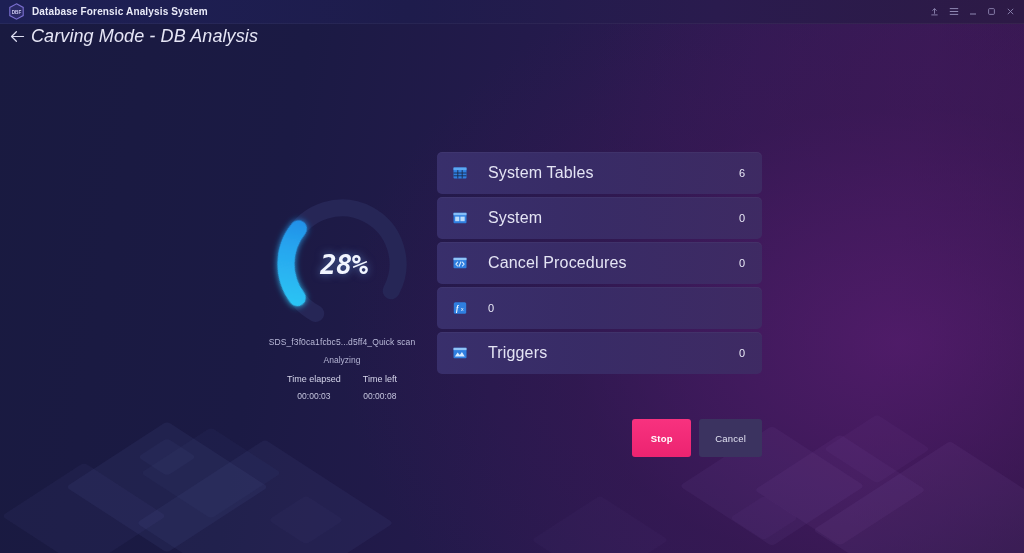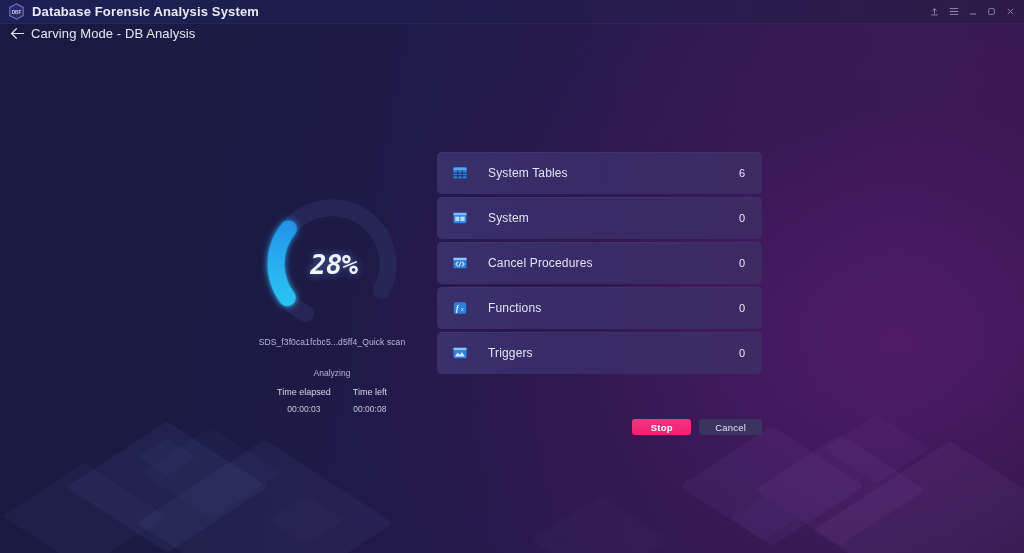--- a/index.html
+++ b/index.html
@@ -34,68 +34,68 @@
     background:linear-gradient(90deg,#1d2055 0%,#1e1c4c 40%,#2a1b4e 70%,#2d1a46 100%);
     border-bottom:1px solid rgba(255,255,255,0.045);
     z-index:20;
   }
   .logo-badge {
     width:17px; height:17px; margin-left:8px; margin-right:7px;
     position:relative; flex:none;
   }
   .logo-badge svg { display:block; }
   .app-title {
-    font-size:13px; font-weight:bold; letter-spacing:.15px;
+    font-size:10px; font-weight:bold; letter-spacing:.15px;
     color:#e9eaf8; white-space:nowrap;
   }
   .win-controls { margin-left:auto; display:flex; align-items:center; gap:0; padding-right:4px; }
   .wc {
     width:19px; height:20px; display:flex; align-items:center; justify-content:center;
     color:#8e87b2; cursor:default;
   }
   .wc svg { display:block; }
 
   
   .breadcrumb {
     position:absolute; top:26px; left:10px;
     display:flex; align-items:center; gap:6px;
     z-index:15;
   }
   .back-arrow { color:#dcdcf0; display:flex; align-items:center; }
   .back-arrow svg { display:block; }
-  .crumb-text { font-size:13px; color:#e6e6f6; letter-spacing:.1px; }
+  .crumb-text { font-size:18px; color:#e6e6f6; letter-spacing:.1px;font-style:italic; }
 
   
   .content {
     position:absolute; top:24px; left:0; right:0; bottom:0;
     z-index:10;
   }
 
   
   .progress-panel {
-    position:absolute; left:222px; top:168px;
+    position:absolute; left:232px; top:168px;
     width:220px;
     display:flex; flex-direction:column; align-items:center;
   }
   .ring-wrap { position:relative; width:144px; height:144px; }
   .ring-wrap svg { display:block; position:absolute; top:0; left:0; }
   .pct {
     position:absolute; inset:0;
     display:flex; align-items:center; justify-content:center;
     font-family:"DejaVu Sans Mono", monospace;
     font-size:27px; font-style:italic; font-weight:bold;
     color:#f2f6ff; letter-spacing:-.5px;
     text-shadow:0 0 9px rgba(120,180,255,.55);
     padding-left:4px;
   }
   .file-name {
     margin-top:1px; font-size:8.5px; color:#b9b9d8;
     white-space:nowrap; letter-spacing:.1px;
   }
-  .status-text { margin-top:21px; font-size:8.5px; color:#b4b4d4; }
+  .status-text { margin-top:8px; font-size:8.5px; color:#b4b4d4; }
   .time-row {
     margin-top:9px; display:flex; gap:22px;
   }
   .time-col { display:flex; flex-direction:column; align-items:center; }
   .time-label { font-size:9px; color:#d5d5ea; }
   .time-val { margin-top:7px; font-size:8.5px; color:#c5c5de; }
 
   
   .stats {
     position:absolute; left:437px; top:128px;
@@ -109,30 +109,30 @@
     background:linear-gradient(90deg, rgba(58,49,110,0.92) 0%, rgba(57,45,104,0.92) 45%, rgba(62,44,100,0.90) 100%);
     box-shadow:inset 0 1px 0 rgba(255,255,255,0.035);
     cursor:default;
   }
   .stat-icon {
     width:14px; height:14px; flex:none;
     display:flex; align-items:center; justify-content:center;
     margin-right:21px;
   }
   .stat-icon svg { display:block; }
-  .stat-label { font-size:12px; color:#e4e4f4; flex:1; letter-spacing:.15px; }
+  .stat-label { font-size:16px; color:#e4e4f4; flex:1; letter-spacing:.15px; }
   .stat-value { font-size:11px; color:#e9e9f7; }
 
   
   .btn-row {
     position:absolute; left:437px; top:395px; width:325px;
     display:flex; justify-content:flex-end; gap:8px;
   }
   .btn {
-    height:16px; min-width:59px; padding:0 16px;
+    height:38px; min-width:59px; padding:0 16px;
     border:none; border-radius:3px;
     font-family:"Liberation Sans", sans-serif;
     font-size:9.5px; font-weight:bold; letter-spacing:.2px;
     color:#ffffff; cursor:pointer;
     display:flex; align-items:center; justify-content:center;
   }
   .btn-stop { background:linear-gradient(180deg,#f8327f 0%,#ec2370 100%); min-width:59px; }
   .btn-cancel { background:#3b3360; color:#e2e2f2; font-weight:normal;text-align:center; }
 </style>
 </head>
@@ -289,21 +289,20 @@
       </div>
 
       <div class="stat-row">
         <span class="stat-icon">
           <svg width="14" height="14" viewBox="0 0 14 14">
             <rect x="0.8" y="1.2" width="12.4" height="11.6" rx="1.6" fill="#2f7fe0"></rect>
             <text x="4.3" y="10.1" font-family="Liberation Serif, serif" font-size="7.4" font-style="italic" font-weight="bold" fill="#ffffff" text-anchor="middle">f</text>
             <text x="9.2" y="9.8" font-family="Liberation Sans, sans-serif" font-size="5.2" fill="#ffffff" text-anchor="middle">x</text>
           </svg>
         </span>
-        <span class="stat-label">Functions</span>
         <span class="stat-value">0</span>
       </div>
 
       <div class="stat-row">
         <span class="stat-icon">
           <svg width="14" height="14" viewBox="0 0 14 14">
             <rect x="0.5" y="1.8" width="13" height="10.4" rx="1" fill="#2f7fe0"></rect>
             <rect x="0.5" y="1.8" width="13" height="2.3" fill="#8fc4f7"></rect>
             <path d="M1.9 10.4L4.6 6.5l2.2 2.6 2.1-3.2 2.9 4.5z" fill="#d8ecff"></path>
           </svg>

